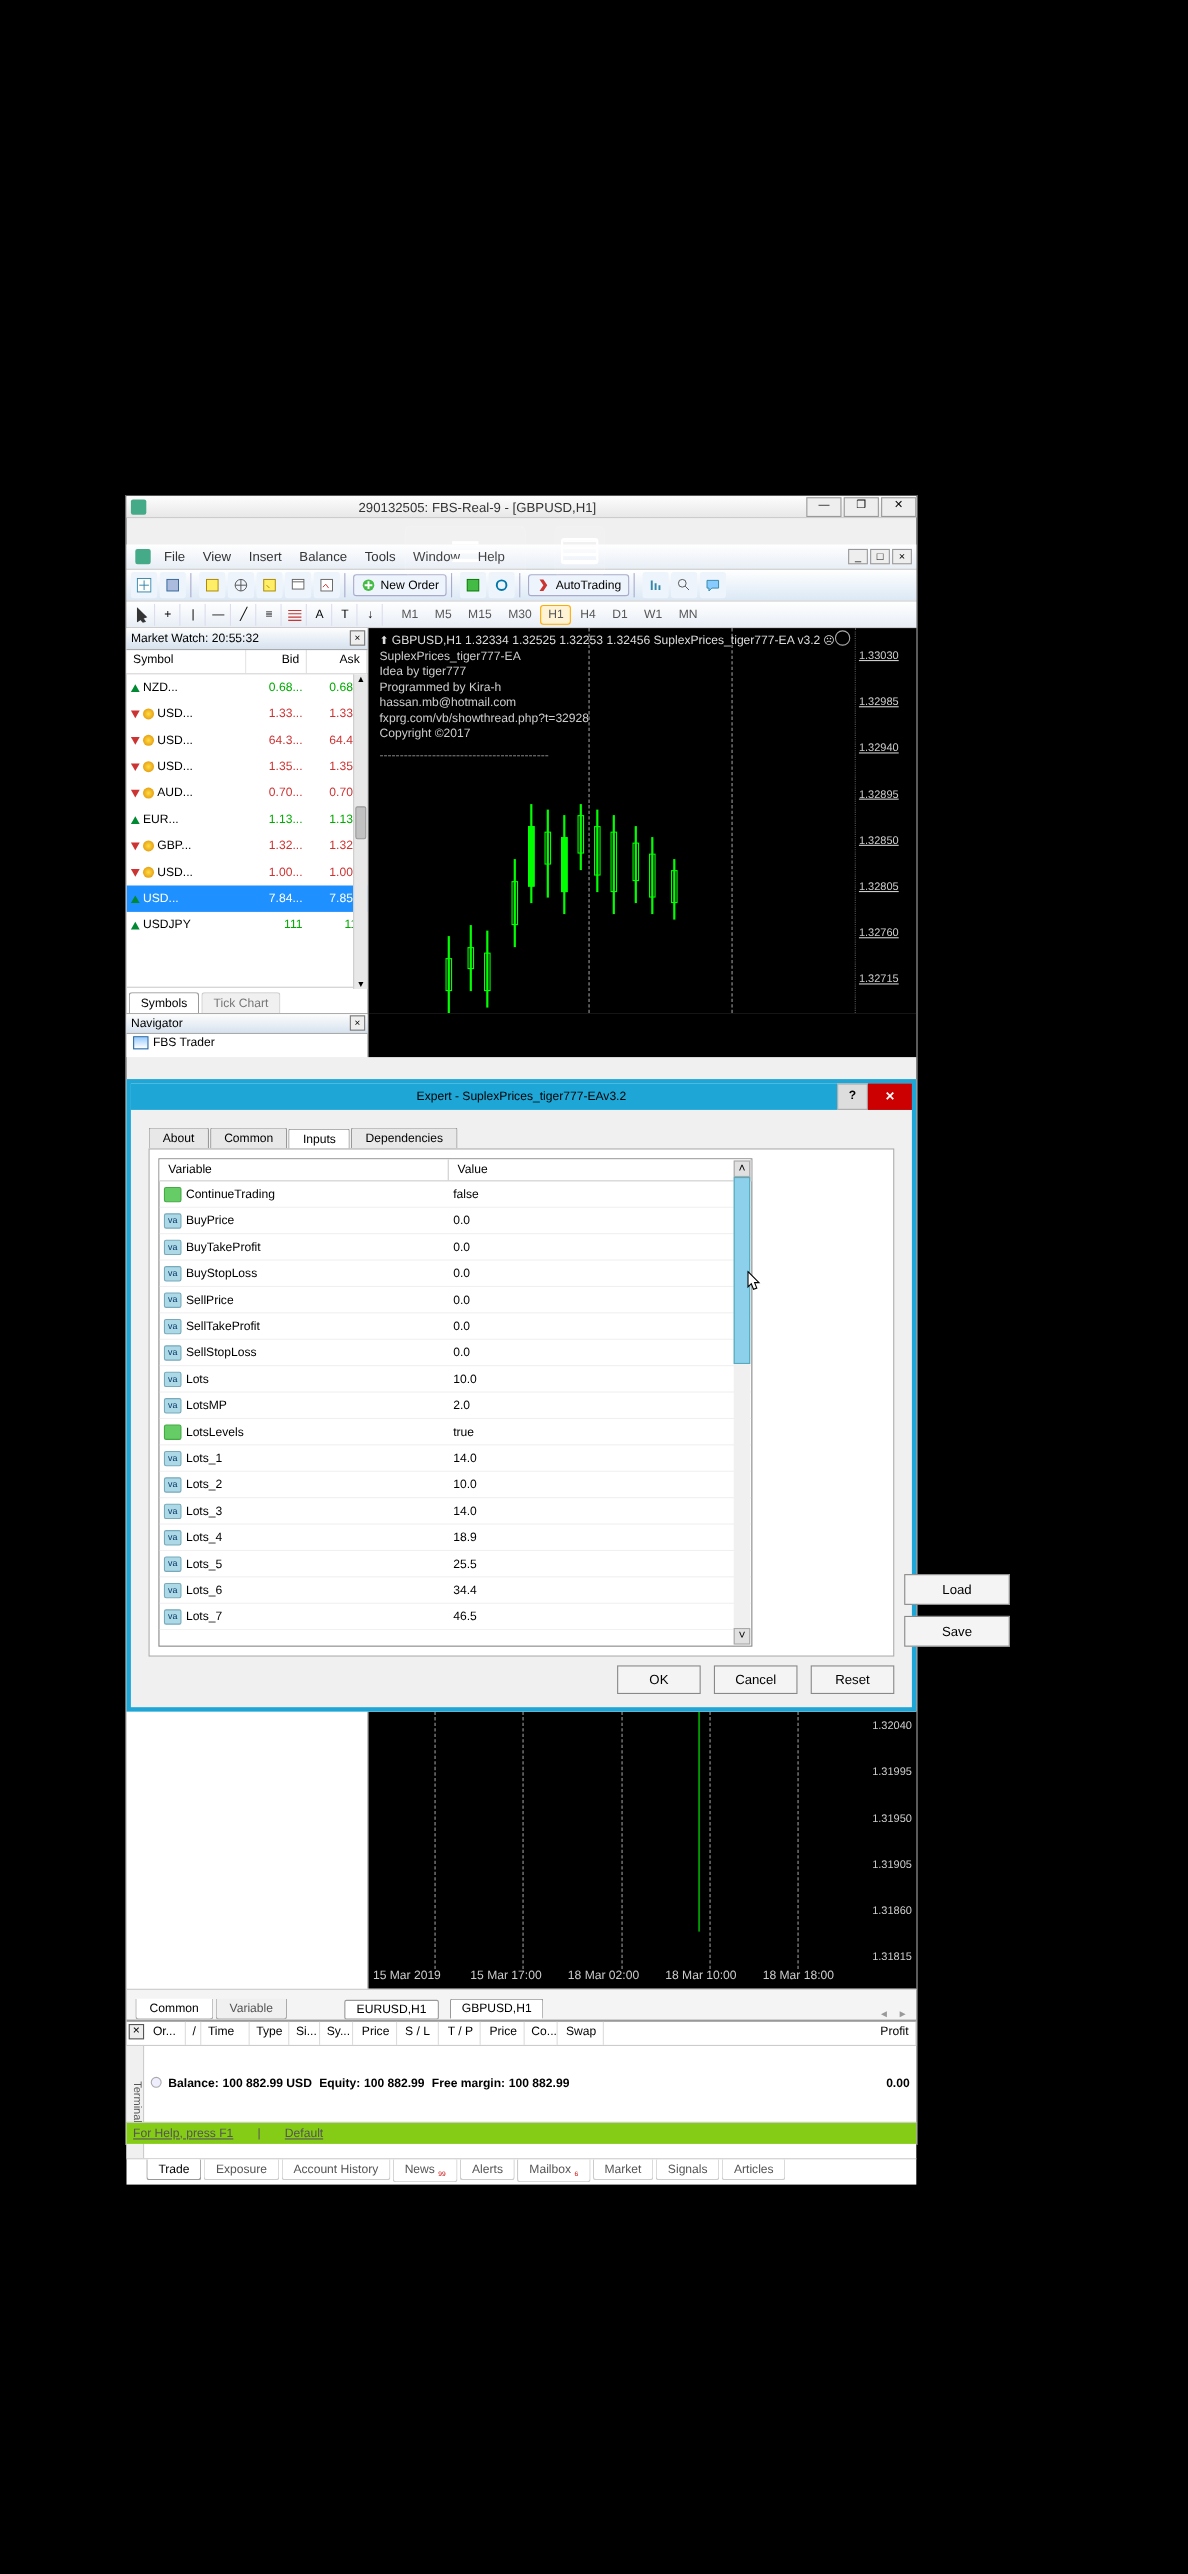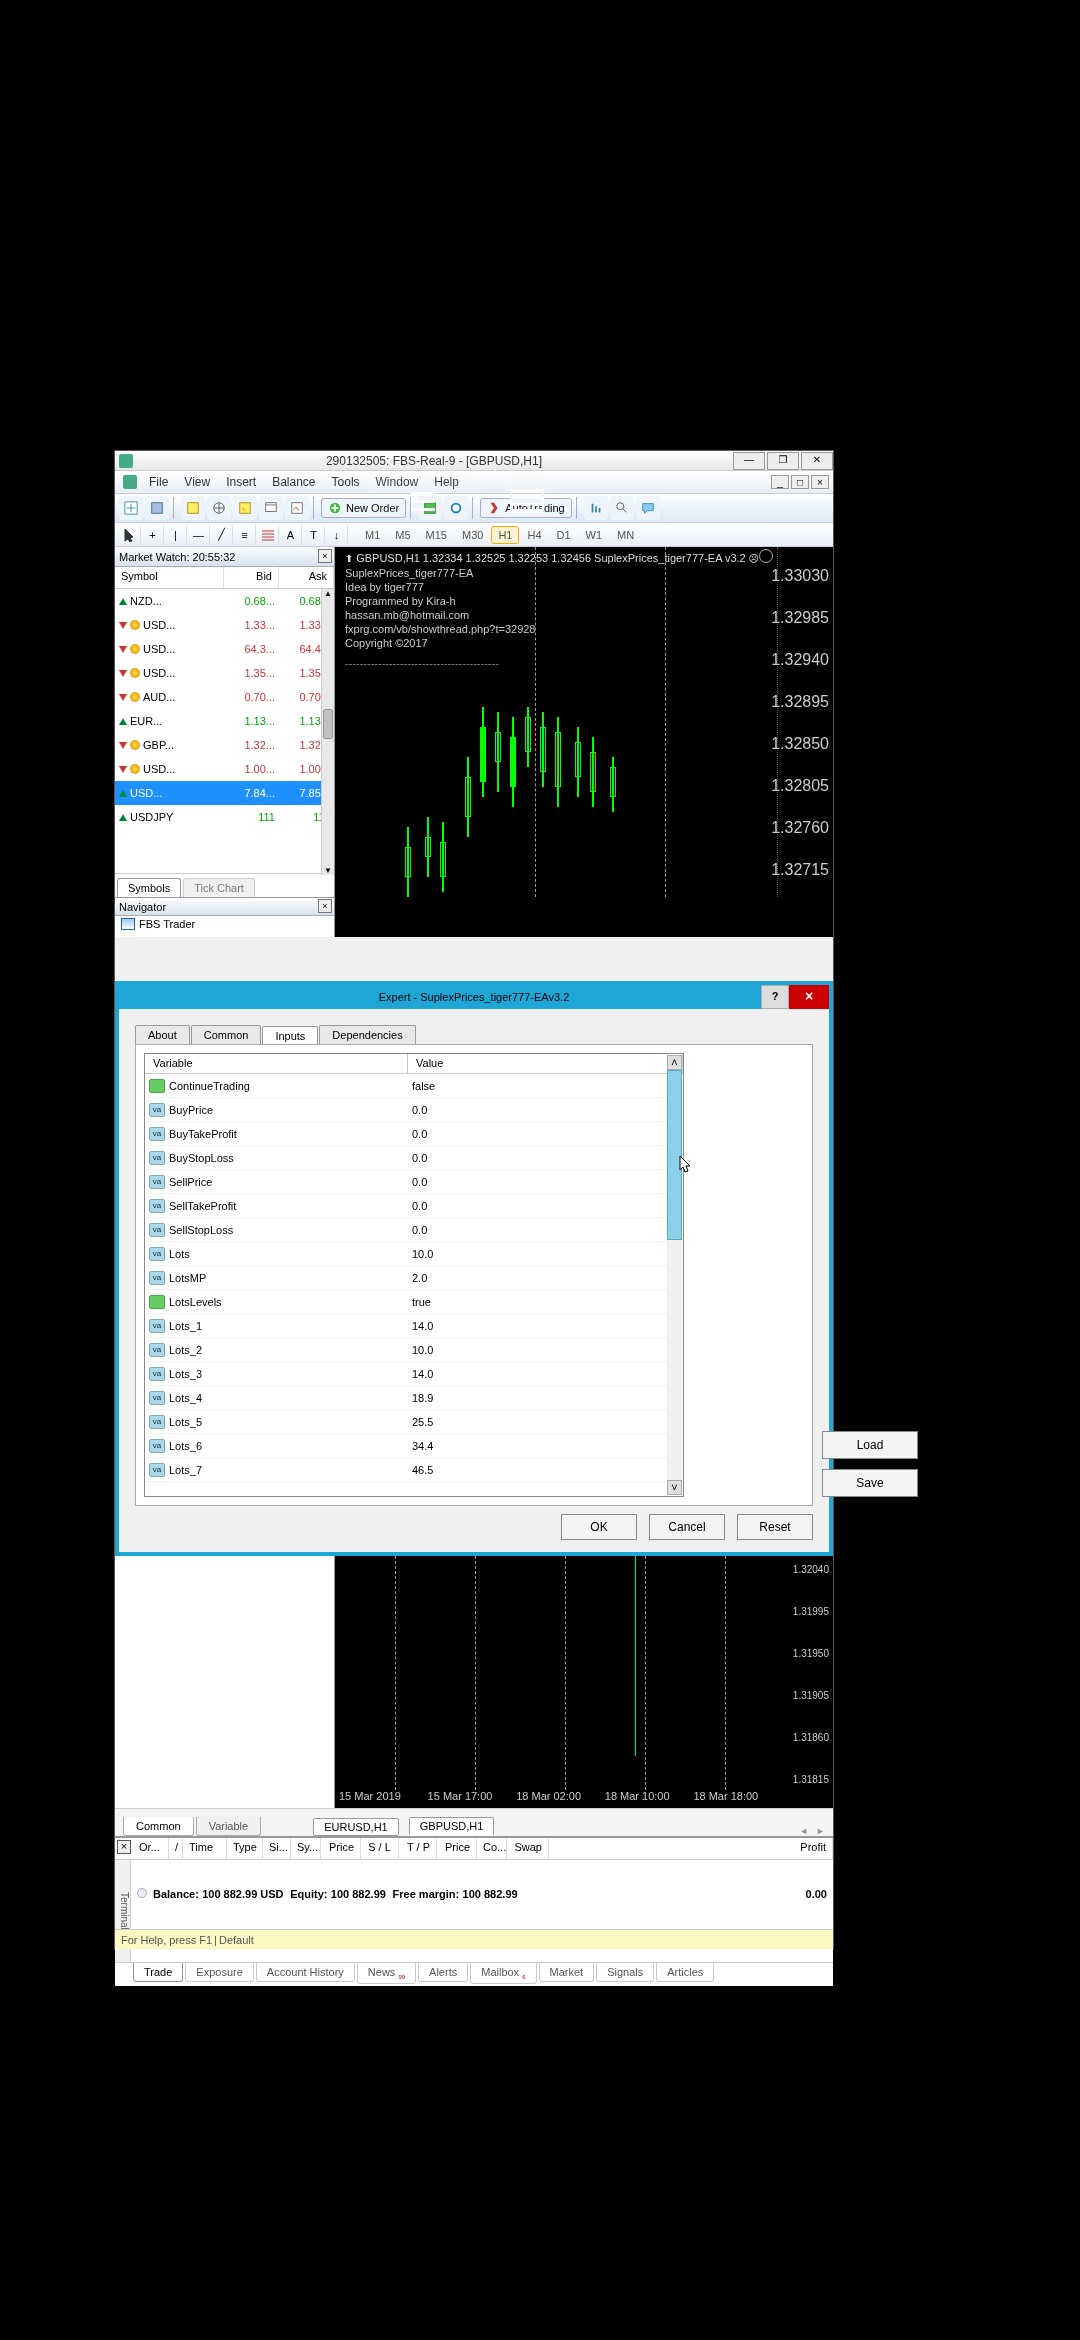--- a/index.html
+++ b/index.html
@@ -4,21 +4,21 @@
 <style>
 * { box-sizing: border-box; margin: 0; padding: 0; font-family: Tahoma, Geneva, sans-serif; font-size: 11px; }
 body { background: #000; width: 1080px; height: 2340px; overflow: hidden; display:flex; align-items:center; justify-content:center;}
 .letterbox { width: 852px; height: 1560px; background: #000; position: relative; }
 .app-window { position: absolute; top: 60px; left: 0; width: 720px; height: 1500px; background: #f0f0f0; border:1px solid #555;}
 .titlebar { height: 20px; background: linear-gradient(#fdfdfd,#e8e8e8); display:flex; align-items:center; border-bottom:1px solid #ccc;}
 .ti-icon { width:14px; height:14px; background:#4a8; margin:0 4px; border-radius:2px; display:inline-block;}
 .titlebar-text { flex:1; text-align:center; font-size:12px; color:#333;}
 .winbtns { display:flex; }
 .winbtn { width:32px; height:18px; border:1px solid #999; background:#eee; margin-left:2px; text-align:center; line-height:14px; font-size:10px; cursor:pointer;}
-.menubar { height:22px; display:flex; align-items:center; padding:0 4px; background:linear-gradient(#fff,#e8eef6);}
+.menubar { height:22px; display:flex; align-items:center; padding:0 4px; background:linear-gradient(#fff,#e8eef6);margin-top:24px;}
 .menuitem { padding:2px 8px; color:#333; font-size:12px;}
 .toolbar { height:30px; display:flex; align-items:center; padding:2px 4px; background:linear-gradient(#fff,#dbe8f5); border-top:1px solid #ccc; border-bottom:1px solid #ccc; gap:2px;}
 .tbtn { width:24px; height:24px; border:1px solid transparent; background:#eef4fb; border-radius:3px; display:flex; align-items:center; justify-content:center;}
 .tbtn svg{width:14px;height:14px;}
 .tsep{width:4px;height:22px;border-left:1px solid #aac;margin:0 2px;}
 .autobtn{display:flex;align-items:center;gap:4px;padding:2px 6px;border:1px solid #aac;border-radius:3px;background:#eef4fb;}
 .neworder{display:flex;align-items:center;gap:4px;padding:2px 6px;border:1px solid #aac;border-radius:3px;background:#eef4fb;}
 .timerow{height:24px;display:flex;align-items:center;padding:0 4px;background:linear-gradient(#fff,#e8eef6);border-bottom:1px solid #ccc;gap:1px;}
 .tfbtn{padding:2px 6px;font-size:11px;color:#555;border:1px solid transparent;}
 .tfbtn.active{border:1px solid #fa0;background:#fff3d6;border-radius:3px;}
@@ -42,21 +42,21 @@
 .gold-dot{width:10px;height:10px;background:radial-gradient(circle,#fd4,#d80);border-radius:50%;display:inline-block;}
 .mw-scroll{width:13px;background:#e8e8e8;position:absolute;right:0;top:42px;bottom:22px;border-left:1px solid #ccc;}
 .mw-thumb{position:absolute;top:120px;height:30px;left:1px;right:1px;background:#c1c1c1;border:1px solid #999;border-radius:2px;}
 .mw-tabs{height:24px;display:flex;align-items:flex-end;border-top:1px solid #ccc;padding:0 2px;gap:2px;}
 .mwtab{padding:3px 10px;border:1px solid #999;border-bottom:none;background:#fff;border-radius:3px 3px 0 0;font-size:11px;}
 .mwtab.dim{color:#777;background:#f0f0f0;border-color:#ccc;}
 
 .chart-area{flex:1;background:#000;position:relative;overflow:hidden;}
 .chart-info{position:absolute;top:4px;left:10px;color:#ccc;font-size:11px;line-height:14px;}
 .price-axis{position:absolute;right:0;top:0;bottom:0;width:56px;border-left:1px dotted #555;}
-.plabel{position:absolute;right:4px;color:#ccc;font-size:16px;}
+.plabel{position:absolute;right:16px;color:#ccc;font-size:10px;text-decoration:underline;}
 .candle{position:absolute;width:2px;background:#0f0;}
 .candlew{position:absolute;border:1px solid #0f0;}
 .vline{position:absolute;top:0;bottom:0;border-left:1px dashed #999;}
 .smiley{position:absolute;top:2px;right:60px;width:14px;height:14px;border:1px solid #aaa;border-radius:50%;}
 
 .navigator{width:220px;height:40px;border-top:1px solid #999;border-right:1px solid #999;background:#fff;}
 .nav-head{height:18px;background:linear-gradient(#fdfdfd,#d6e2ef);display:flex;align-items:center;padding:0 4px;border-bottom:1px solid #aaa;position:relative;}
 .nav-head .close{position:absolute;right:2px;top:1px;width:14px;height:14px;text-align:center;line-height:12px;border:1px solid #777;background:#eee;font-size:9px;}
 .nav-item{display:flex;align-items:center;gap:4px;padding:2px 6px;}
 .win-icon{width:14px;height:12px;border:1px solid #26a;background:linear-gradient(#9cf,#fff);display:inline-block;}
@@ -109,21 +109,21 @@
 .term-x{position:absolute;top:2px;left:2px;width:14px;height:14px;text-align:center;line-height:11px;border:1px solid #555;font-size:11px;background:#eee;}
 .term-head{height:22px;display:flex;border-bottom:1px solid #ccc;padding-left:18px;}
 .term-head>div{padding:3px 6px;border-right:1px solid #ddd;white-space:nowrap;overflow:hidden;}
 .term-balance{padding:4px 6px 4px 22px;font-size:12px;display:flex;margin-top:24px;}
 .term-balance .ball{width:10px;height:10px;border-radius:50%;border:1px solid #aaa;margin-right:6px;background:#eef;}
 .term-balance b{font-weight:bold;}
 .term-tabs{position:absolute;bottom:0;left:0;right:0;height:24px;display:flex;align-items:flex-start;padding-left:18px;border-top:1px solid #ccc;gap:2px;}
 .ttab{padding:3px 10px;border:1px solid #ccc;border-top:none;border-radius:0 0 3px 3px;color:#555;}
 .ttab.on{background:#fff;color:#000;border-color:#999;}
 .term-side{position:absolute;left:0;top:22px;bottom:24px;width:16px;writing-mode:vertical-rl;text-align:center;font-size:10px;color:#555;background:#f0f0f0;border-right:1px solid #ccc;}
-.statusbar{position:absolute;bottom:0;left:0;right:0;height:20px;background:#fef9c3;border-top:1px solid #ccc;display:flex;align-items:center;padding:0 6px;gap:2px;font-size:11px;color:#555;}
+.statusbar{position:absolute;bottom:0;left:0;right:0;height:20px;background:#84cc16;border-top:1px solid #ccc;display:flex;align-items:center;padding:0 6px;gap:22px;font-size:11px;color:#555;text-decoration:underline;}
 
 
 .ghost{position:absolute;top:88px;width:46px;height:46px;background:rgba(255,255,255,0.07);border-radius:6px;border:1px solid rgba(255,255,255,0.1);display:flex;align-items:center;justify-content:center;z-index:3;}
 .ghost.keyb{left:390px;}
 .ghost.keyb::after{content:"";width:30px;height:20px;border:2px solid #fff;border-radius:3px;background:repeating-linear-gradient(to bottom,#fff 0 2px,transparent 2px 6px);}
 .ghost.menu{left:254px;width:110px;display:flex;flex-direction:column;gap:5px;}
 .ghost.menu::before,.ghost.menu::after{content:"";width:24px;height:3px;background:#fff;display:block;}
 .ghost.menu .bar{width:24px;height:3px;background:#fff;}
 .sub{font-size:6px;color:#c00;vertical-align:sub;}
 </style>

